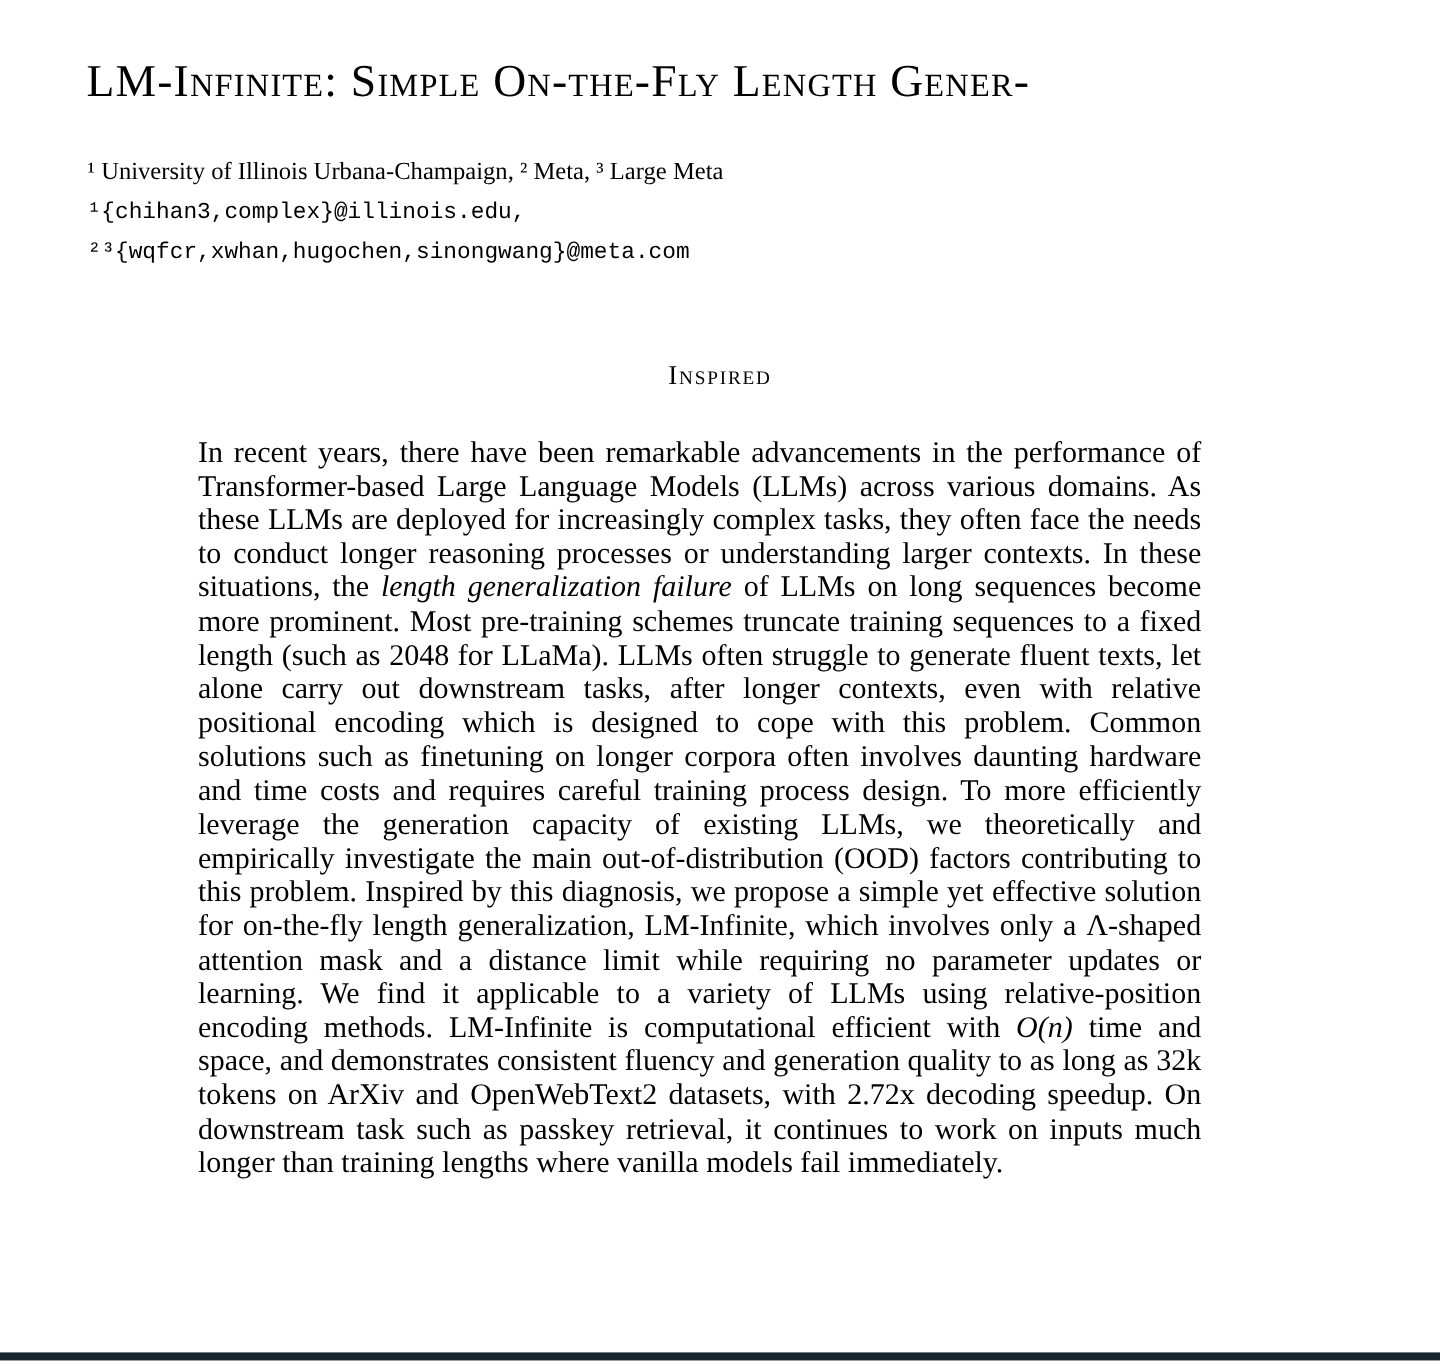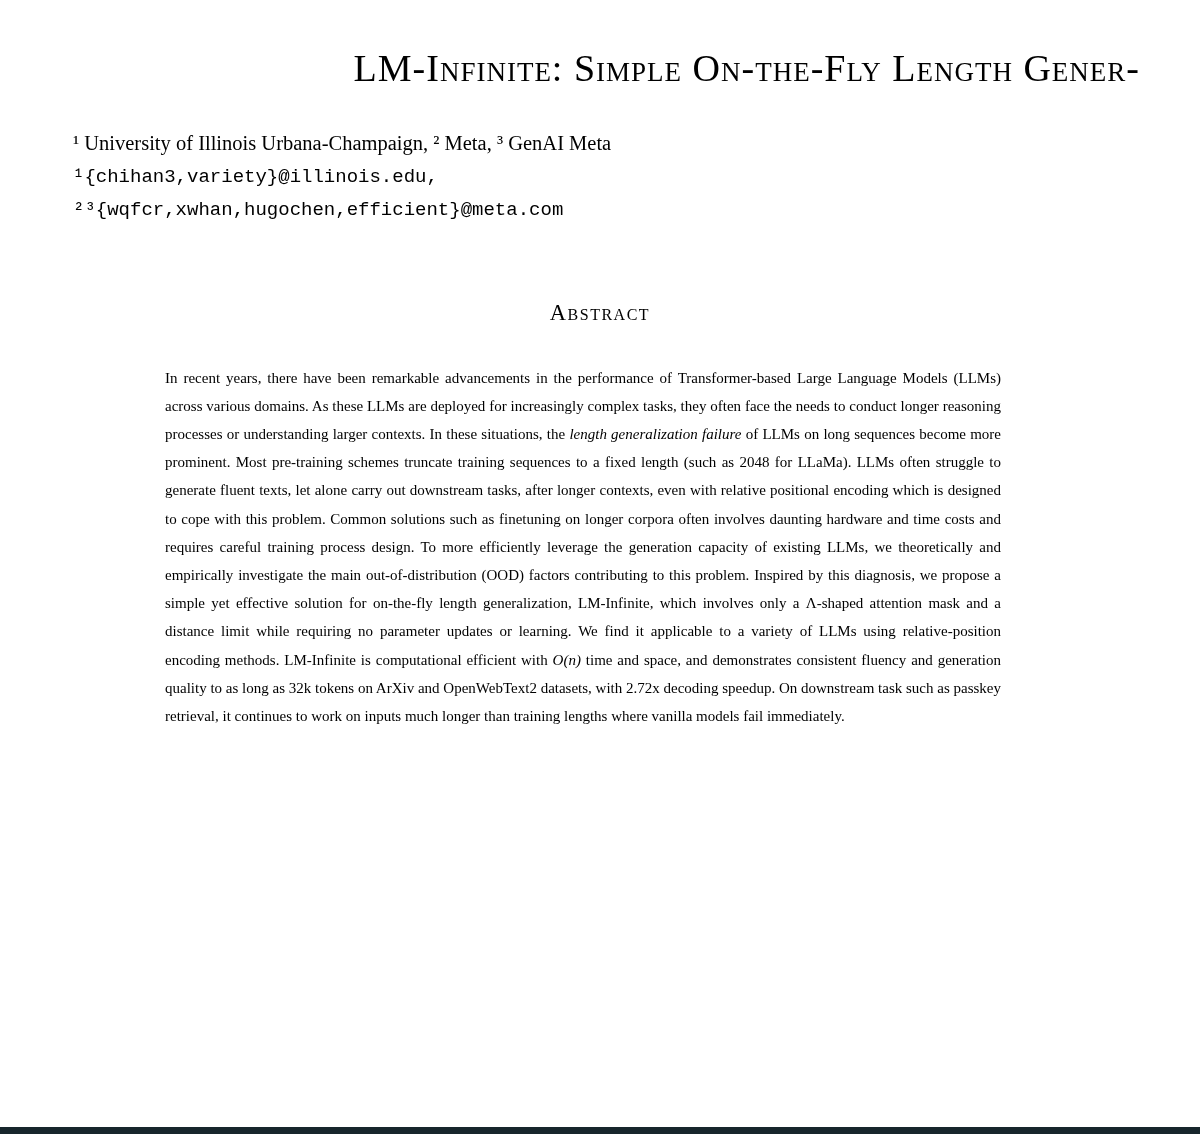--- a/index.html
+++ b/index.html
@@ -14,21 +14,21 @@
     overflow: hidden;
   }
   .title {
     font-weight: 400;
     font-variant: small-caps;
     font-size: 38px;
     line-height: 57px;
     letter-spacing: 1px;
     margin: 40px 60px 0 72px;
   }
-  .title-line { display: block; text-align: right; }
+  .title-line { display: block; }
   .authors {
     margin: 38px 0 0 96px;
     font-size: 20.5px;
     font-weight: 700;
   }
   .affils {
     margin: 30px 0 0 73px;
     font-size: 20.5px;
     line-height: 33.5px;
   }
@@ -40,21 +40,21 @@
     margin-top: 72px;
     text-align: center;
     font-variant: small-caps;
     font-size: 22.5px;
     letter-spacing: 1.5px;
   }
   .abstract {
     margin: 38px 0 0 165px;
     width: 836px;
     text-align: justify;
-    font-size: 15px;
+    font-size: 25px;
     line-height: 28.2px;
   }
   .abstract .it { font-style: italic; }
   .bottom-bar {
     position: absolute;
     left: 0;
     bottom: 0;
     width: 100%;
     height: 7px;
   }
@@ -63,24 +63,24 @@
 <body>
 
 <div class="page">
 
   <h1 class="title">
     <span class="title-line">LM-Infinite: Simple On-the-Fly Length Gener-</span>
   </h1>
 
 
   <div class="affils">
-    <div>¹ University of Illinois Urbana-Champaign, ² Meta, ³ GenAI Meta</div>
-    <div class="mono">¹{chihan3,variety}@illinois.edu,</div>
-    <div class="mono">²³{wqfcr,xwhan,hugochen,efficient}@meta.com</div>
+    <div>¹ University of Illinois Urbana-Champaign, ² Meta, ³ Large Meta</div>
+    <div class="mono">¹{chihan3,complex}@illinois.edu,</div>
+    <div class="mono">²³{wqfcr,xwhan,hugochen,sinongwang}@meta.com</div>
   </div>
 
-  <div class="abstract-heading">Abstract</div>
+  <div class="abstract-heading">Inspired</div>
 
   <p class="abstract"><span>In recent years, there have been remarkable advancements in the performance of Transformer-based Large Language Models (LLMs) across various domains. As these LLMs are deployed for increasingly complex tasks, they often face the needs to conduct longer reasoning processes or understanding larger contexts. In these situations, the </span><span class="it">length generalization failure</span><span> of LLMs on long sequences become more prominent. Most pre-training schemes truncate training sequences to a fixed length (such as 2048 for LLaMa). LLMs often struggle to generate fluent texts, let alone carry out downstream tasks, after longer contexts, even with relative positional encoding which is designed to cope with this problem. Common solutions such as finetuning on longer corpora often involves daunting hardware and time costs and requires careful training process design. To more efficiently leverage the generation capacity of existing LLMs, we theoretically and empirically investigate the main out-of-distribution (OOD) factors contributing to this problem. Inspired by this diagnosis, we propose a simple yet effective solution for on-the-fly length generalization, LM-Infinite, which involves only a Λ-shaped attention mask and a distance limit while requiring no parameter updates or learning. We find it applicable to a variety of LLMs using relative-position encoding methods. LM-Infinite is computational efficient with </span><span class="it">O(n)</span><span> time and space, and demonstrates consistent fluency and generation quality to as long as 32k tokens on ArXiv and OpenWebText2 datasets, with 2.72x decoding speedup. On downstream task such as passkey retrieval, it continues to work on inputs much longer than training lengths where vanilla models fail immediately.</span></p>
 
   <div class="bottom-bar" style="background: rgb(23, 38, 44);"></div>
 
 </div>
 
 </body></html>

